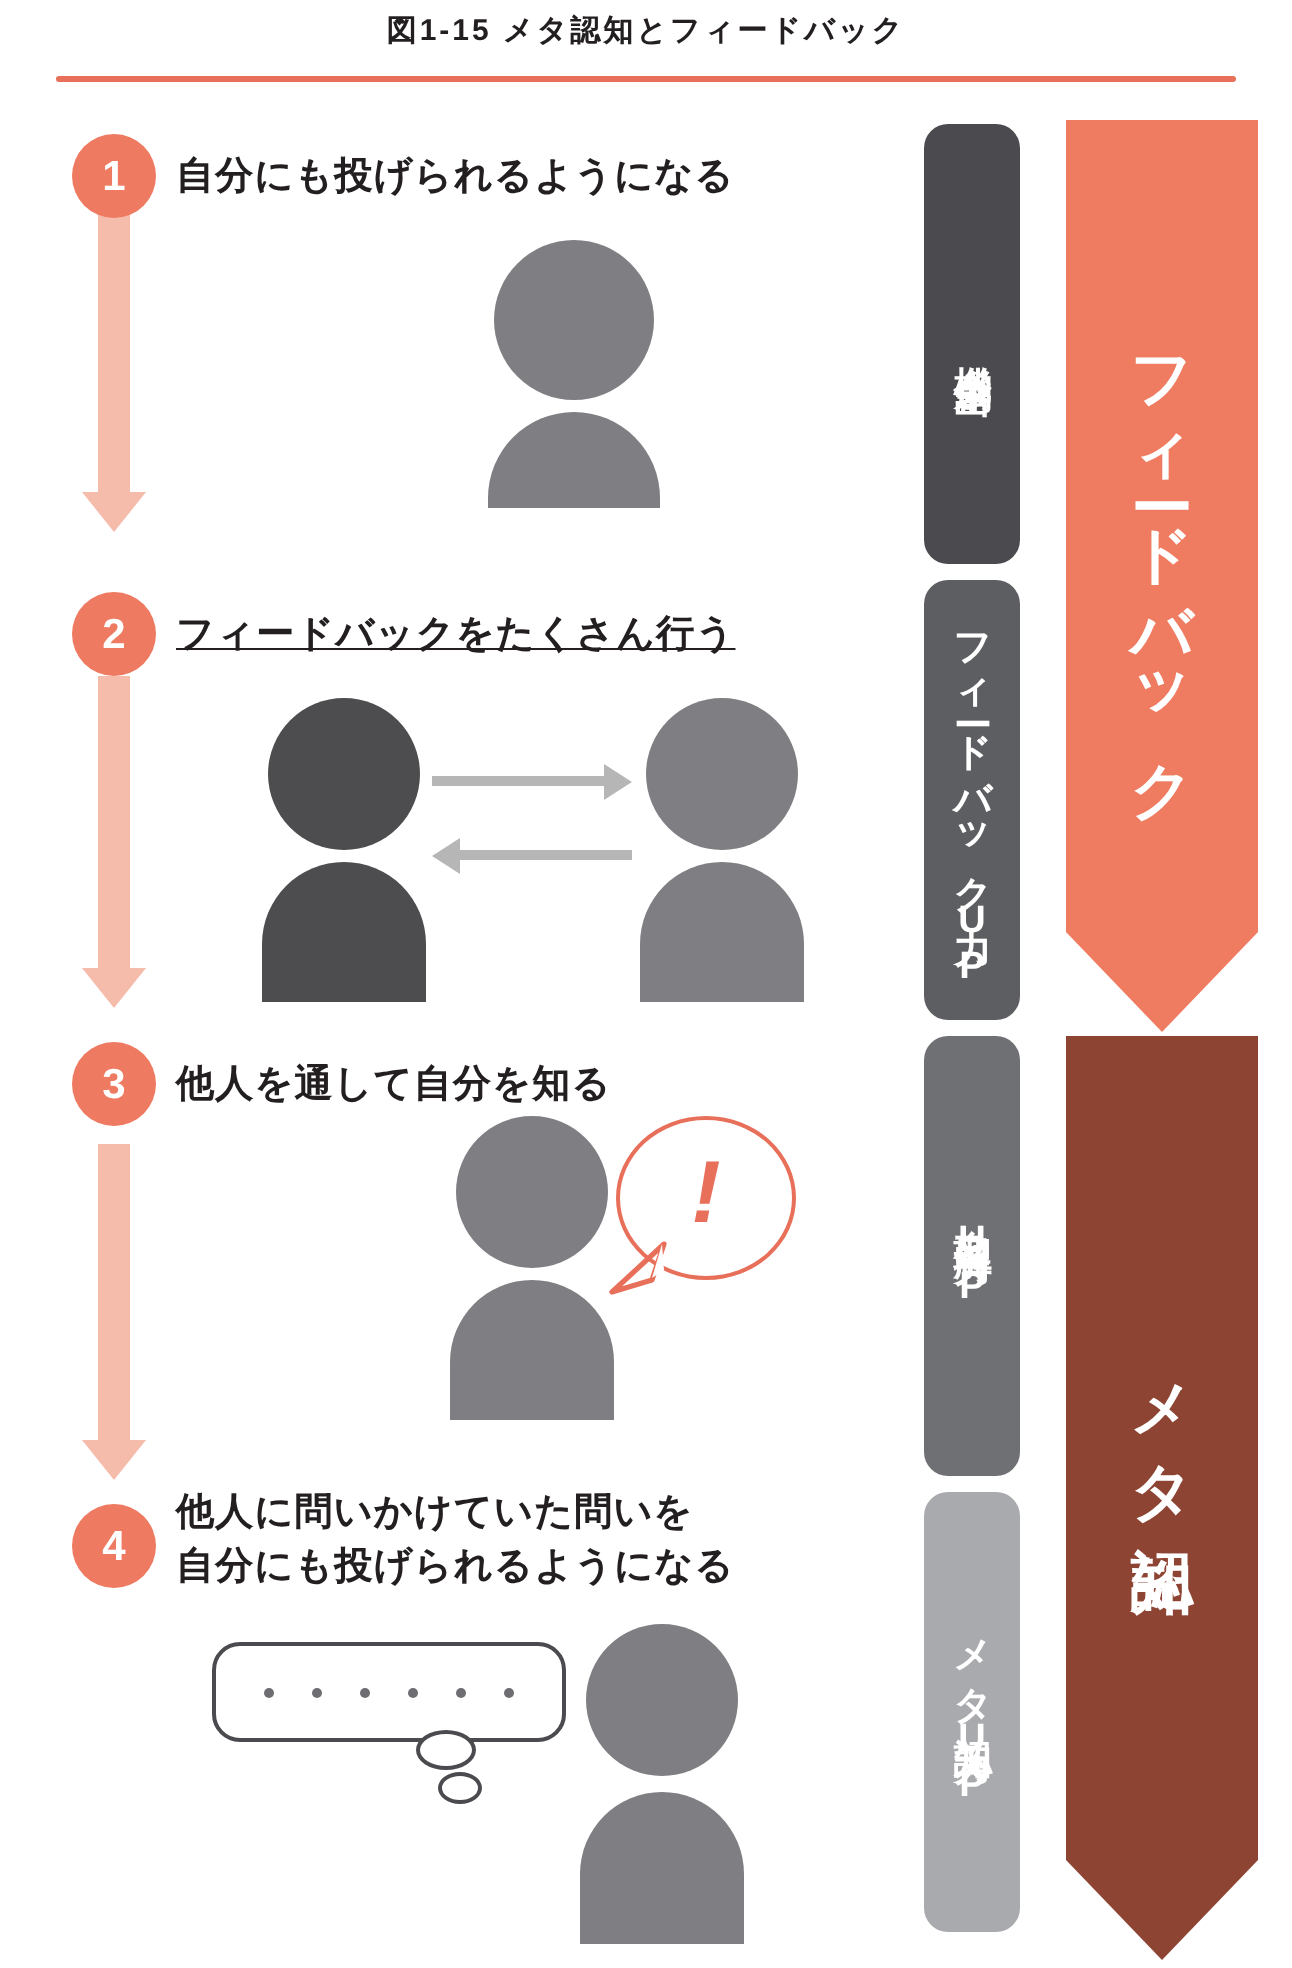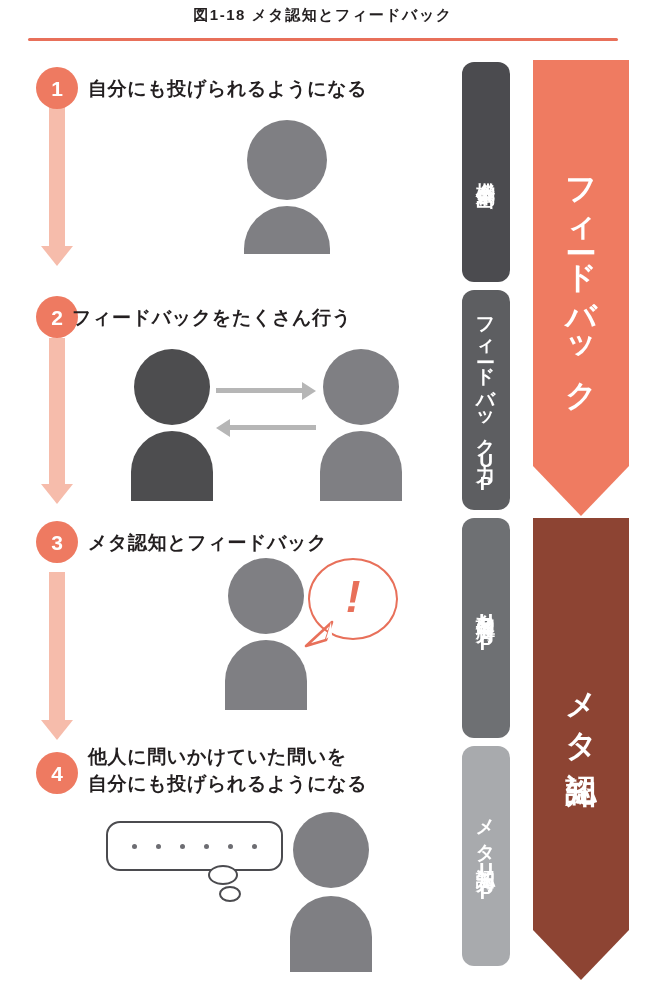--- a/index.html
+++ b/index.html
@@ -229,21 +229,21 @@
     font-weight: 700;
     letter-spacing: 4px;
     line-height: 1;
   }
 </style>
 </head>
 <body>
 
 <div id="figure">
 
-  <div class="fig-title">図1-18  メタ認知とフィードバック</div>
+  <div class="fig-title">図1-15  メタ認知とフィードバック</div>
   <div class="title-rule"></div>
 
   <div class="flow-spine" style="top:98px;height:148px;"></div>
   <div class="flow-head" style="top:246px;"></div>
 
   <div class="flow-spine" style="top:338px;height:146px;"></div>
   <div class="flow-head" style="top:484px;"></div>
 
   <div class="flow-spine" style="top:572px;height:148px;"></div>
   <div class="flow-head" style="top:720px;"></div>
@@ -254,21 +254,21 @@
   <div class="step-title" style="left:88px;top:76px;">自分にも投げられるようになる</div>
 
   <div class="person" style="left:244px;top:120px;width:86px;height:134px;">
     <div class="head" style="width:80px;height:80px;background:#7f7f83;"></div>
     <div class="body" style="top:86px;width:86px;height:48px;background:#7f7f83;border-radius:43px 43px 0 0;"></div>
   </div>
 
   <div class="step-badge" style="left:36px;top:296px;">
     <span>2</span>
   </div>
-  <div class="step-title" style="left:72px;top:305px;">フィードバックをたくさん行う</div>
+  <div class="step-title" style="left:88px;top:305px;text-decoration:underline;">フィードバックをたくさん行う</div>
 
   <div class="person" style="left:131px;top:349px;width:82px;height:152px;">
     <div class="head" style="width:76px;height:76px;background:#4d4d4f;"></div>
     <div class="body" style="top:82px;width:82px;height:70px;background:#4d4d4f;border-radius:41px 41px 0 0;"></div>
   </div>
 
   <div class="person" style="left:320px;top:349px;width:82px;height:152px;">
     <div class="head" style="width:76px;height:76px;background:#7f7f83;"></div>
     <div class="body" style="top:82px;width:82px;height:70px;background:#7f7f83;border-radius:41px 41px 0 0;"></div>
   </div>
@@ -278,21 +278,21 @@
     <div class="tip"></div>
   </div>
   <div class="h-arrow left" style="left:216px;top:423px;width:100px;">
     <div class="shaft"></div>
     <div class="tip"></div>
   </div>
 
   <div class="step-badge" style="left:36px;top:521px;">
     <span>3</span>
   </div>
-  <div class="step-title" style="left:88px;top:530px;">メタ認知とフィードバック</div>
+  <div class="step-title" style="left:88px;top:530px;">他人を通して自分を知る</div>
 
   <div class="person" style="left:225px;top:558px;width:82px;height:152px;">
     <div class="head" style="width:76px;height:76px;background:#7f7f83;"></div>
     <div class="body" style="top:82px;width:82px;height:70px;background:#7f7f83;border-radius:41px 41px 0 0;"></div>
   </div>
 
   <div class="speech-bubble" style="left:308px;top:558px;width:90px;height:82px;">
     <div class="oval"></div>
     <svg width="34" height="28" viewBox="0 0 34 28" style="position:absolute;left:-6px;top:62px;">
       <path d="M30 2 L4 26 L24 20 Z" fill="none" stroke="#e8705a" stroke-width="2.6" stroke-linejoin="round"></path>

